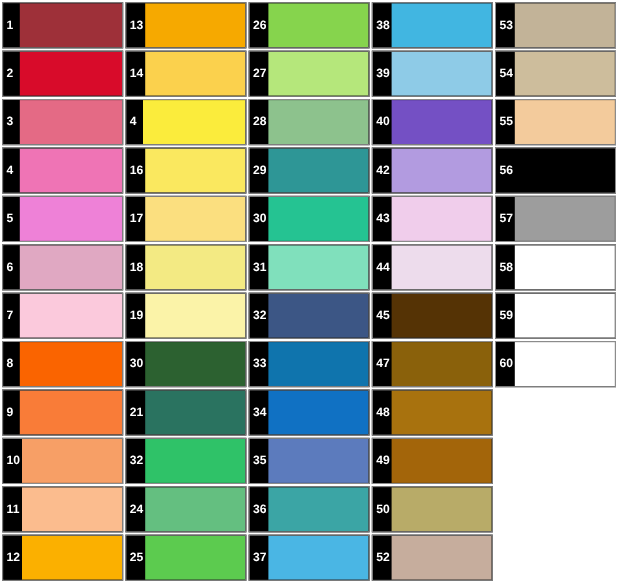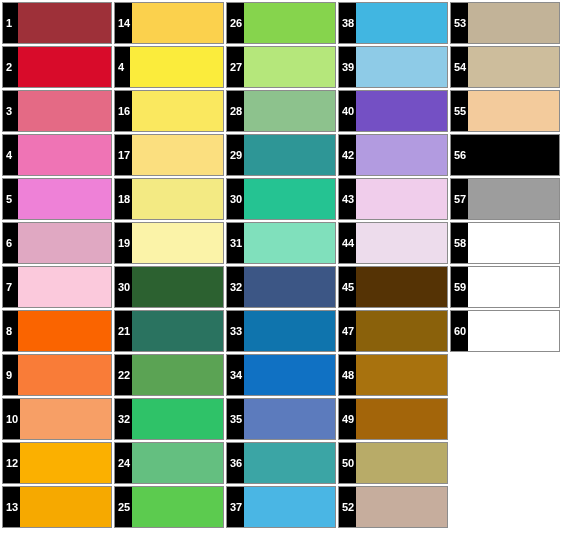--- a/index.html
+++ b/index.html
@@ -96,20 +96,24 @@
     </div>
     <div class="swatch-cell">
       <span class="swatch-index">9</span>
       <span class="swatch-color" style="background-color: rgb(249, 124, 56);"></span>
     </div>
     <div class="swatch-cell">
       <span class="swatch-index">10</span>
       <span class="swatch-color" style="background-color: rgb(247, 159, 102);"></span>
     </div>
     <div class="swatch-cell">
+      <span class="swatch-index">11</span>
+      <span class="swatch-color" style="background-color: rgb(251, 188, 142);"></span>
+    </div>
+    <div class="swatch-cell">
       <span class="swatch-index">12</span>
       <span class="swatch-color" style="background-color: rgb(251, 176, 0);"></span>
     </div>
     <div class="swatch-cell">
       <span class="swatch-index">13</span>
       <span class="swatch-color" style="background-color: rgb(246, 169, 0);"></span>
     </div>
     <div class="swatch-cell">
       <span class="swatch-index">14</span>
       <span class="swatch-color" style="background-color: rgb(251, 209, 77);"></span>
@@ -134,24 +138,20 @@
       <span class="swatch-index">19</span>
       <span class="swatch-color" style="background-color: rgb(251, 243, 168);"></span>
     </div>
     <div class="swatch-cell">
       <span class="swatch-index">30</span>
       <span class="swatch-color" style="background-color: rgb(44, 97, 48);"></span>
     </div>
     <div class="swatch-cell">
       <span class="swatch-index">21</span>
       <span class="swatch-color" style="background-color: rgb(42, 115, 96);"></span>
-    </div>
-    <div class="swatch-cell">
-      <span class="swatch-index">22</span>
-      <span class="swatch-color" style="background-color: rgb(91, 163, 84);"></span>
     </div>
     <div class="swatch-cell">
       <span class="swatch-index">32</span>
       <span class="swatch-color" style="background-color: rgb(47, 194, 104);"></span>
     </div>
     <div class="swatch-cell">
       <span class="swatch-index">24</span>
       <span class="swatch-color" style="background-color: rgb(100, 191, 128);"></span>
     </div>
     <div class="swatch-cell">

